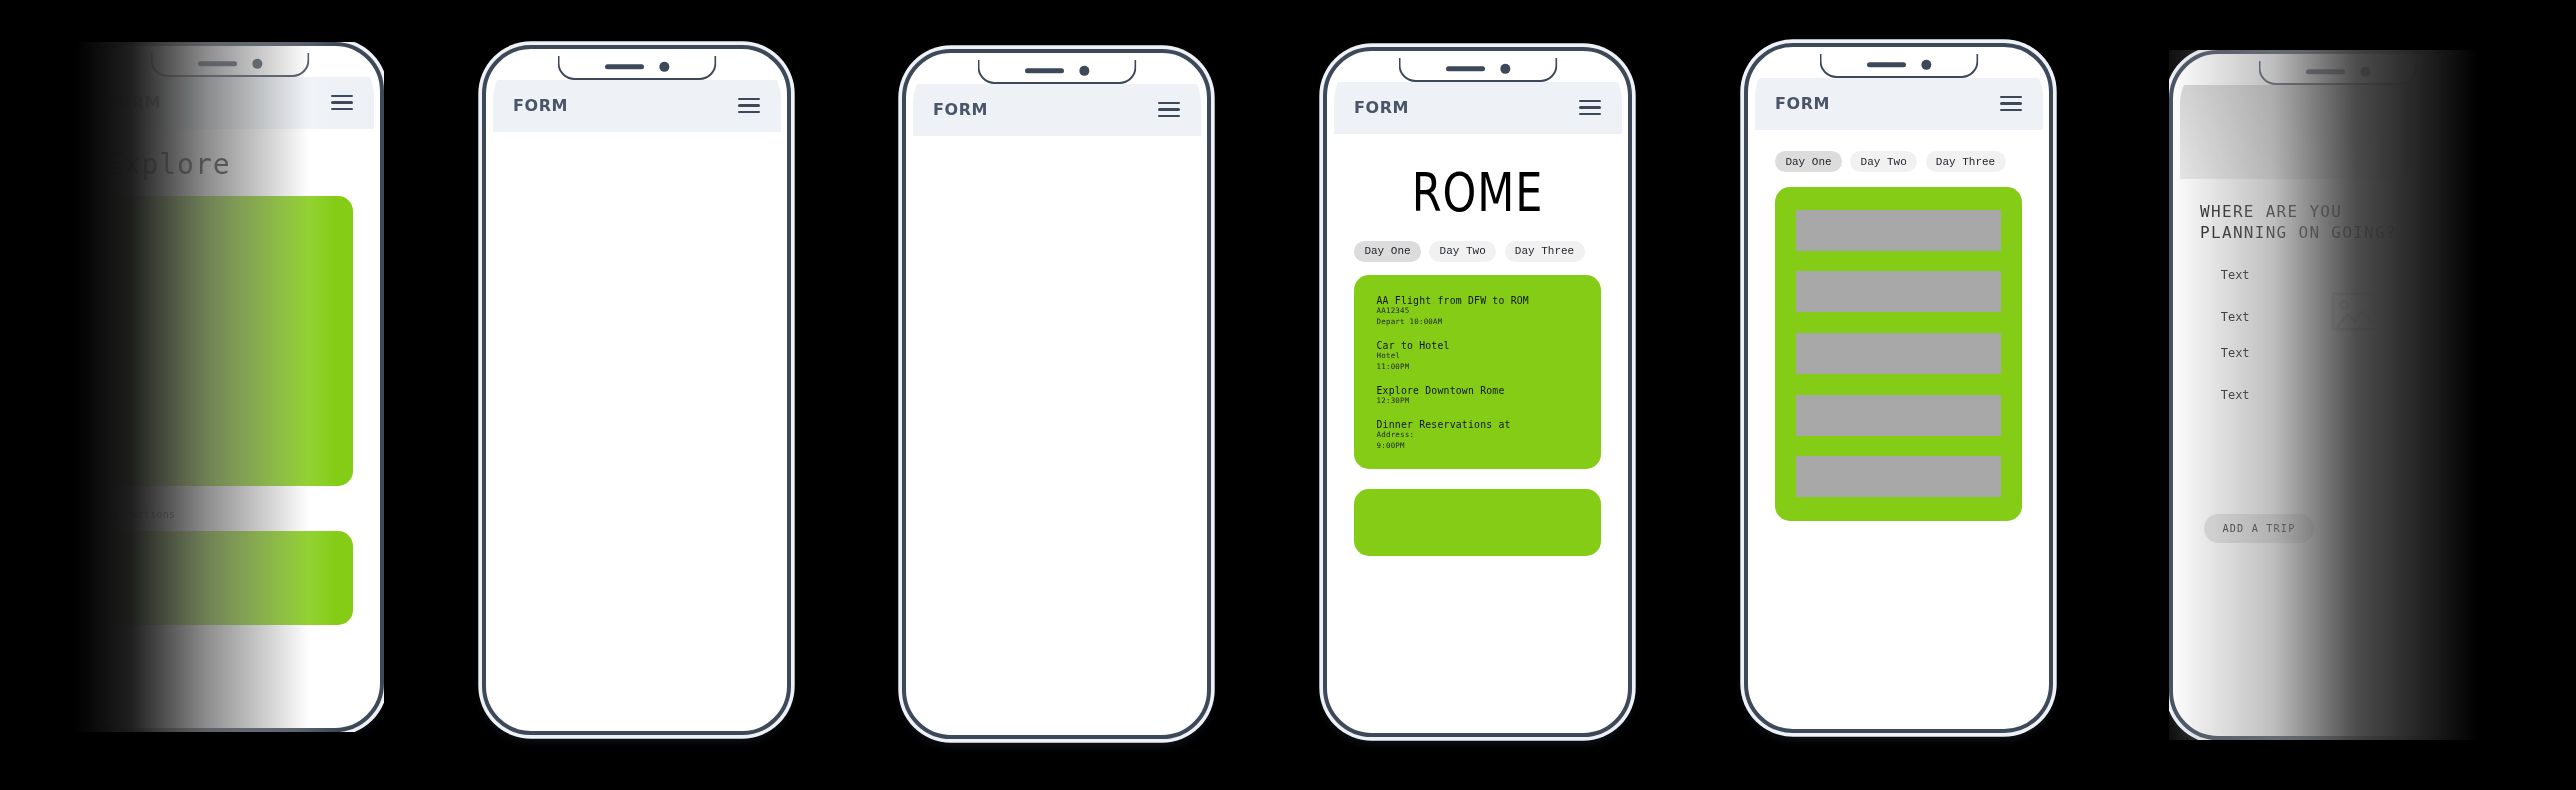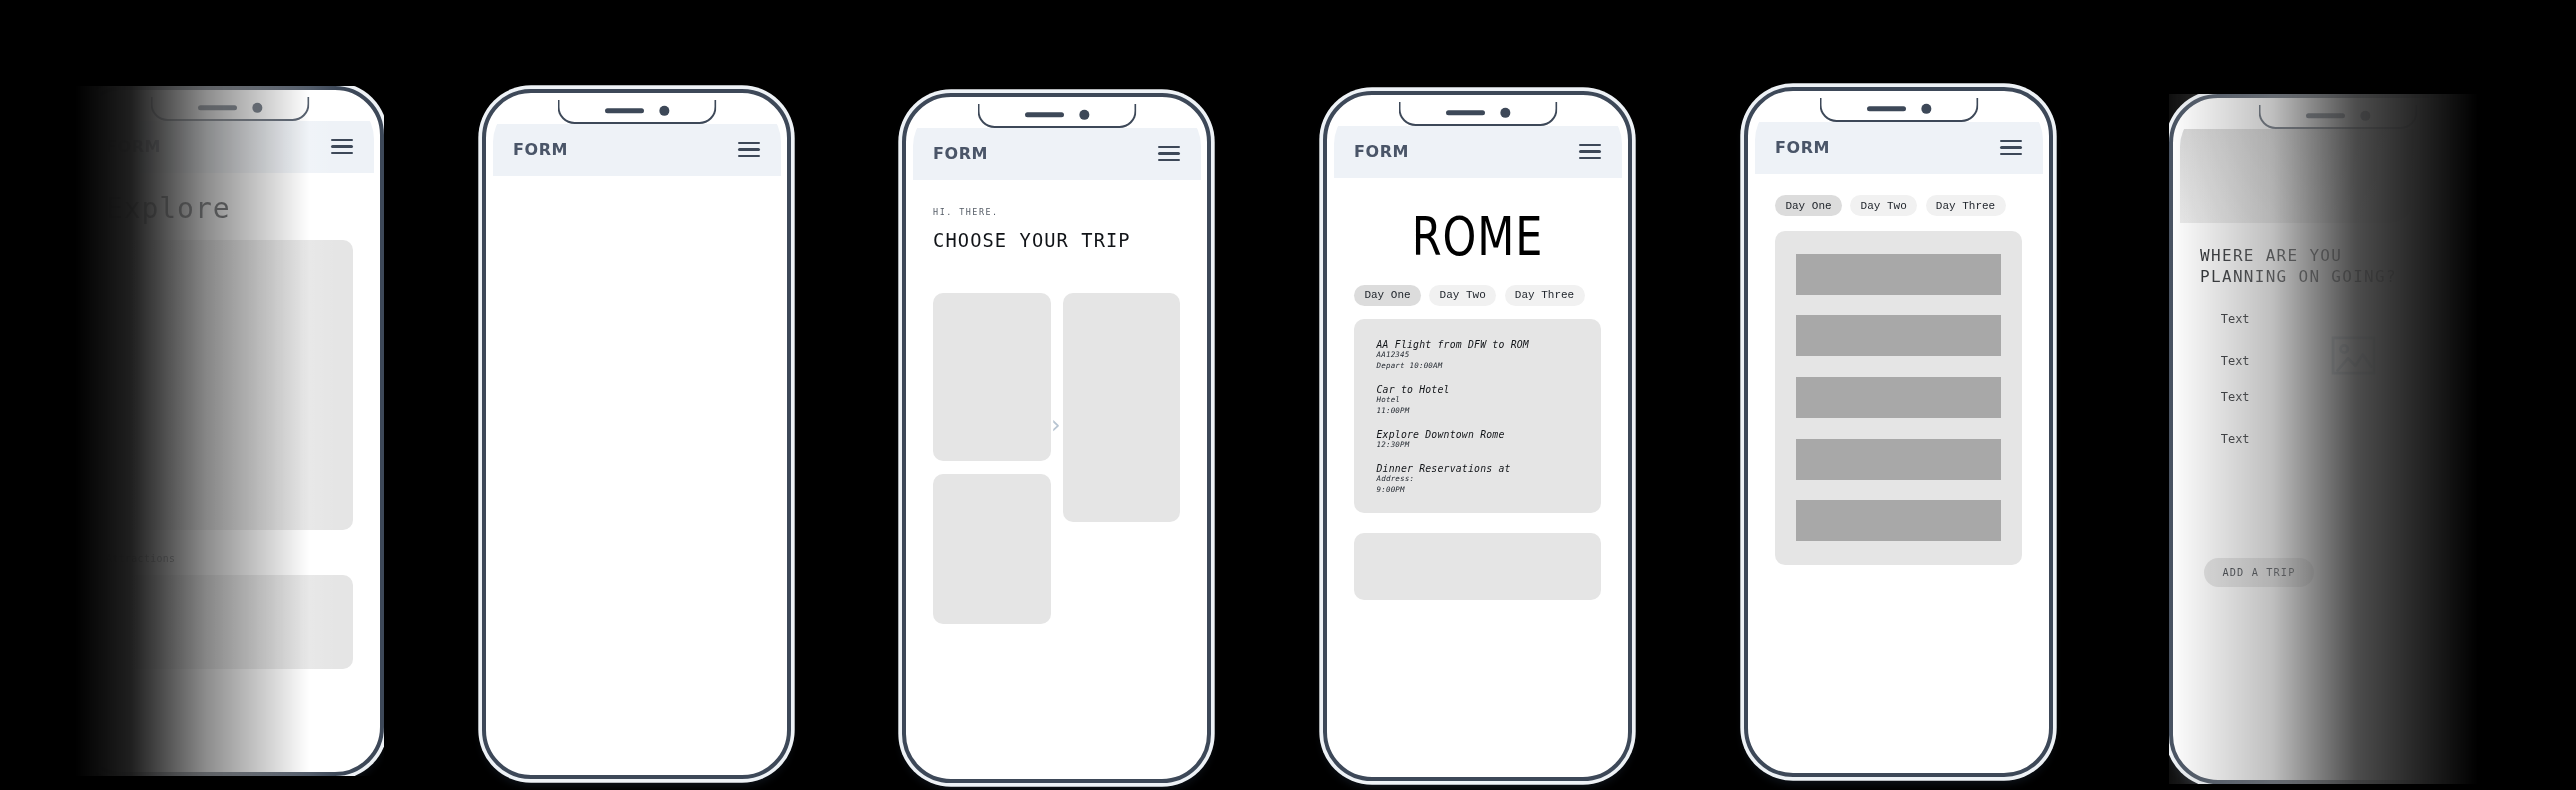--- a/index.html
+++ b/index.html
@@ -17,21 +17,20 @@
     width: 2576px;
     height: 790px;
     background: #000000;
   }
 
   
   .phone {
     position: absolute;
     width: 309px;
     height: 690px;
-    margin-top: 44px;
   }
 
   .phone-body {
     position: absolute;
     inset: 0;
     background: #ffffff;
     border: 4.7px solid #3d4858;
     border-radius: 49px;
     box-shadow: 0 0 0 3.7px #eef2f6, 0 5.6px 9.4px rgba(30,40,55,0.55);
     overflow: hidden;
@@ -186,23 +185,22 @@
     white-space: nowrap;
   }
   .text-label {
     font-family: "DejaVu Sans Mono", monospace;
     font-size: 12px;
     color: #111418;
   }
 
   
   .card {
-    background: #e5e5e5;
-    border-radius: 10px;
-    font-style: italic;
+    background: #84cc16;
+    border-radius: 15px;
   }
   .thumb {
     background: #a8a8a8;
   }
   .bar {
     background: #a8a8a8;
   }
 
   
   .pill-row { display: flex; gap: 8.4px; align-items: center; }
@@ -364,35 +362,20 @@
 
         <div class="appbar">
           <div class="brand">FORM</div>
           <div class="hamburger">
               <span></span>
               <span></span>
               <span></span>
             </div>
         </div>
 
-        <div class="content" style="position:relative;">
-          <div class="eyebrow" style="margin-top:26px;">HI. THERE.</div>
-          <div class="title-choose" style="margin-top:13px;">CHOOSE YOUR TRIP</div>
-
-          <div style="position:relative; margin-top:42px; display:flex; gap:12px;">
-            <div style="display:flex; flex-direction:column; gap:13px; width:50%;">
-              <div class="card" style="height:168px;"></div>
-              <div class="card" style="height:150px;"></div>
-            </div>
-            <div style="width:50%;">
-              <div class="card" style="height:229px;"></div>
-            </div>
-            <div class="grid-arrow" style="left:calc(50% - 5.6px); top:120px; z-index:1;">›</div>
-          </div>
-        </div>
       </div>
     </div>
   </div>
 
   <div class="phone" style="left:1323px; top:47px;">
     <div class="phone-body">
       <div class="btn-side btn-power"></div>
       <div class="btn-side btn-vol-a"></div>
       <div class="btn-side btn-vol-b"></div>
       <div class="btn-side btn-vol-c"></div>

